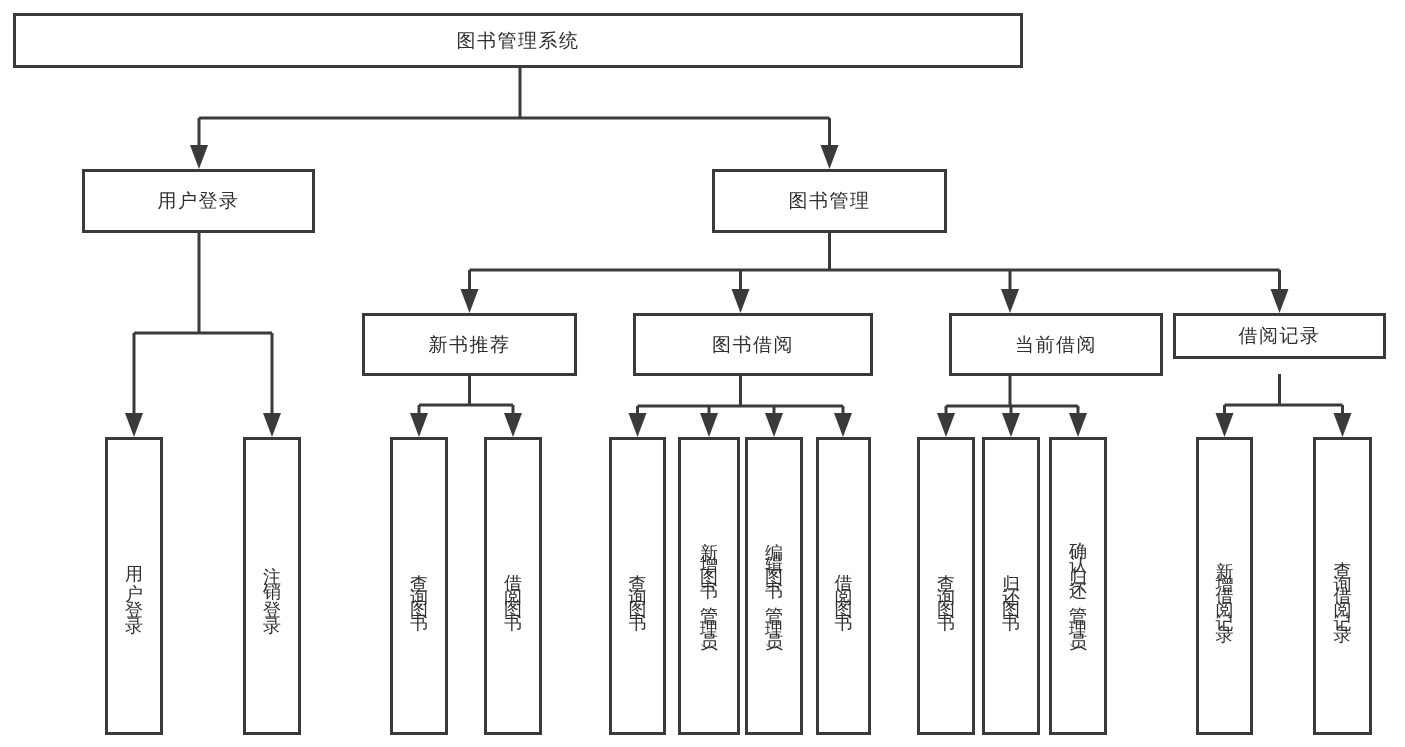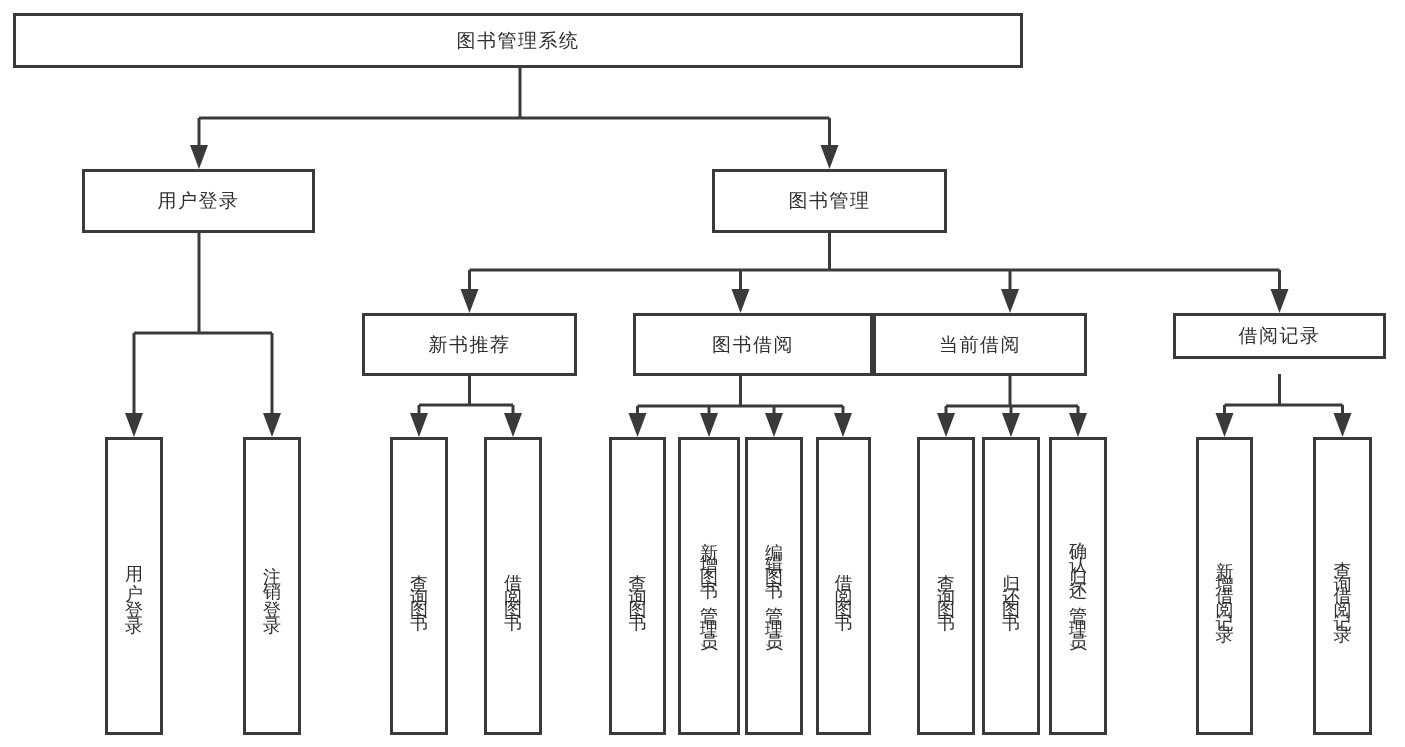--- a/index.html
+++ b/index.html
@@ -74,21 +74,21 @@
   <div class="node hnode" style="left:362px;top:313px;width:215px;height:63px">
     <span>新书推荐</span>
   </div>
 
   <div class="node hnode" style="left:712px;top:169px;width:235px;height:64px">
     <span>图书管理</span>
   </div>
   <div class="node hnode" style="left:633px;top:313px;width:240px;height:63px">
     <span>图书借阅</span>
   </div>
-  <div class="node hnode" style="left:873px;top:313px;width:214px;height:63px">
+  <div class="node hnode" style="left:949px;top:313px;width:214px;height:63px">
     <span>当前借阅</span>
   </div>
   <div class="node hnode" style="left:1173px;top:313px;width:213px;height:46px">
     <span>借阅记录</span>
   </div>
 
   <div class="node vnode sp-wide" style="left:105px;top:437px;width:58px;height:298px">
     <span>用户登录</span>
   </div>
   <div class="node vnode sp-wide" style="left:243px;top:437px;width:58px;height:298px">

